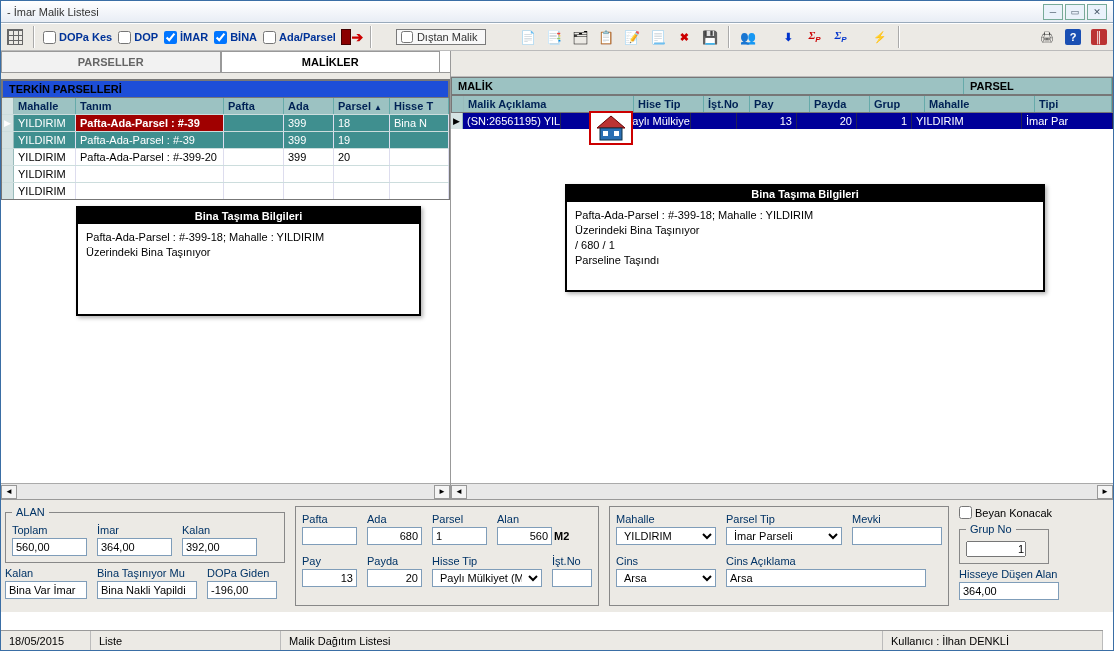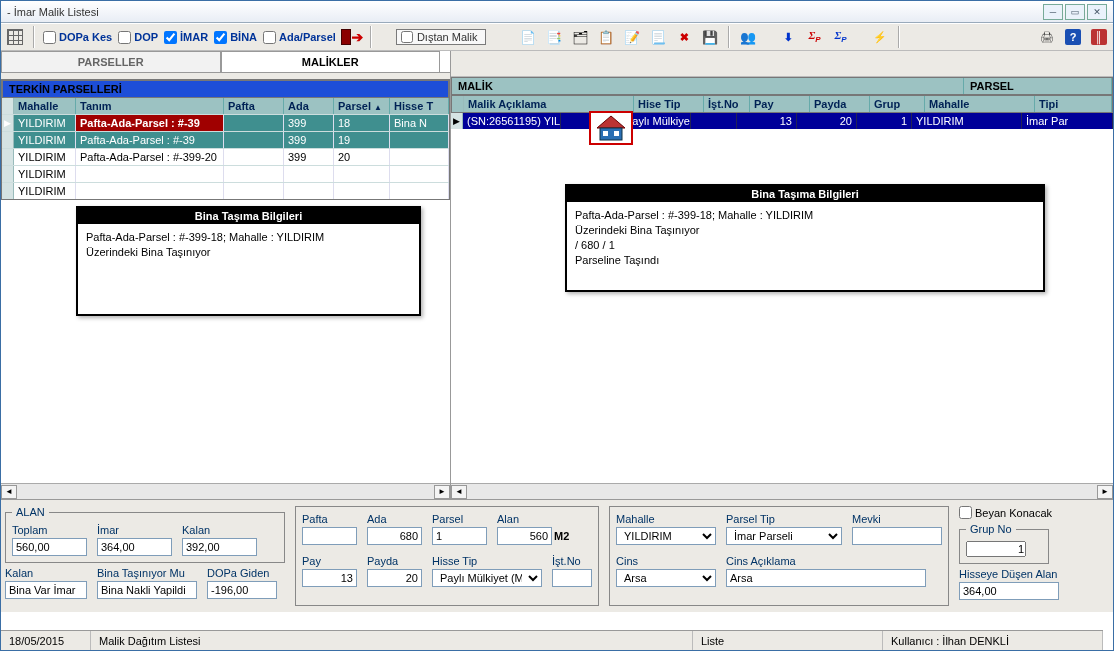--- a/index.html
+++ b/index.html
@@ -445,16 +445,16 @@
     </fieldset>
     <div class="fgroup">
         <label>Hisseye Düşen Alan</label>
         <input style="width: 100px;" value="364,00">
       </div>
   </div>
 </div>
 
 <div class="status">
   <div class="scell" style="width:90px">18/05/2015</div>
+  <div class="scell" style="width:190px">Liste</div>
   <div class="scell flex">Malik Dağıtım Listesi</div>
-  <div class="scell" style="width:190px">Liste</div>
   <div class="scell" style="width:220px">Kullanıcı : İlhan  DENKLİ</div>
 </div>
 
 </body></html>

